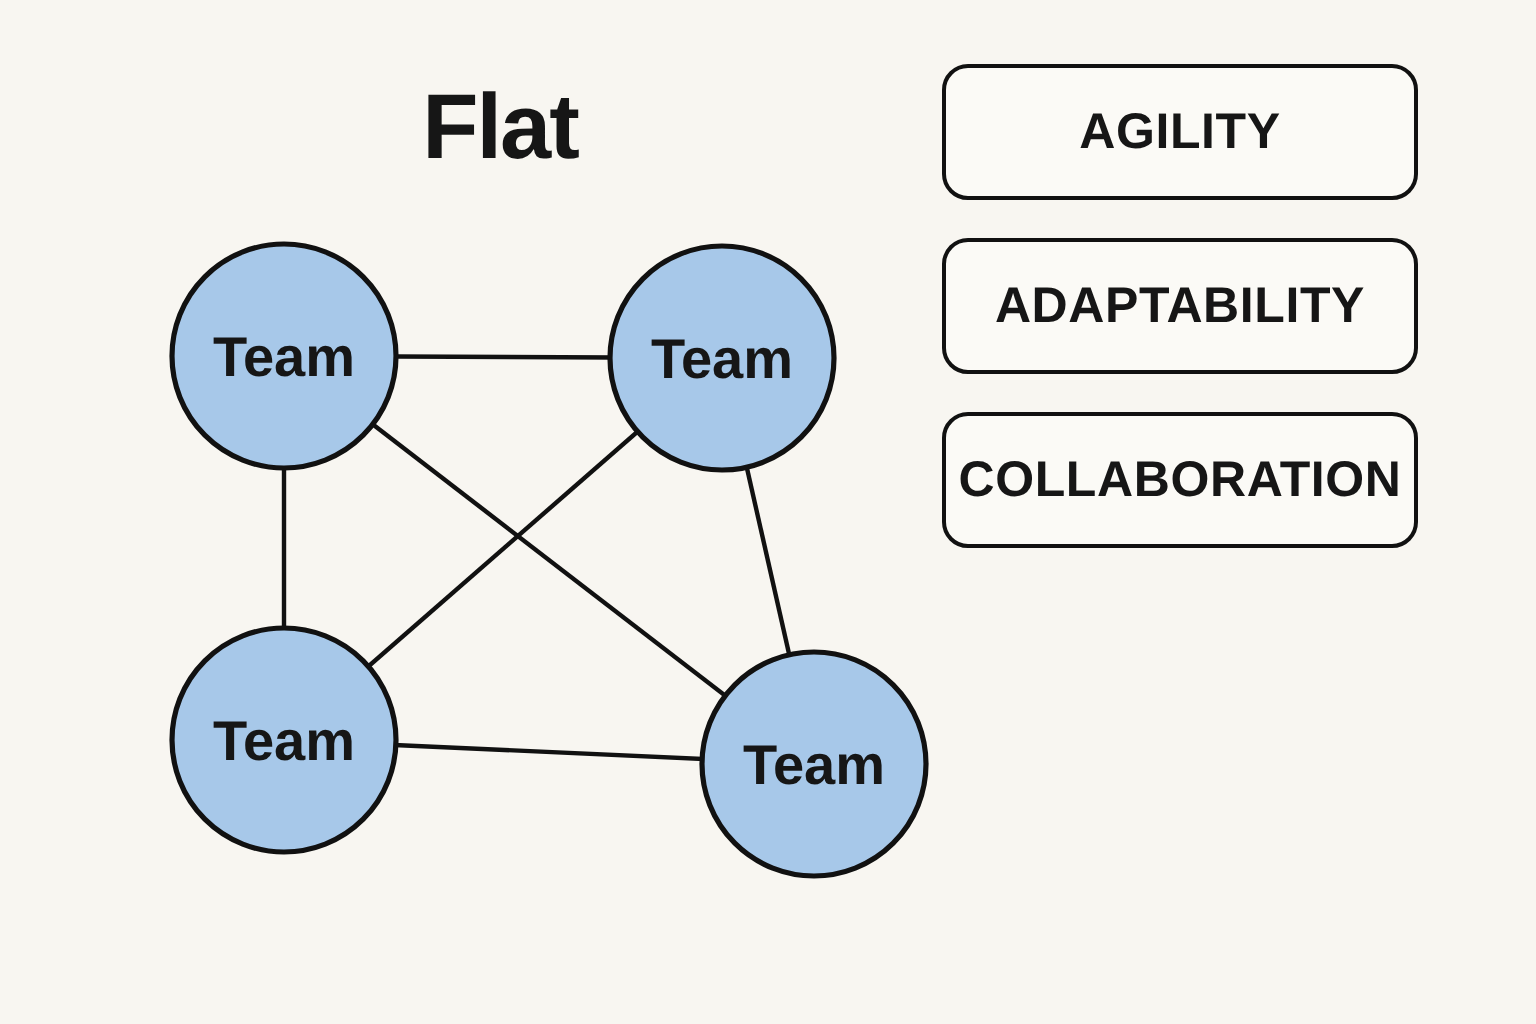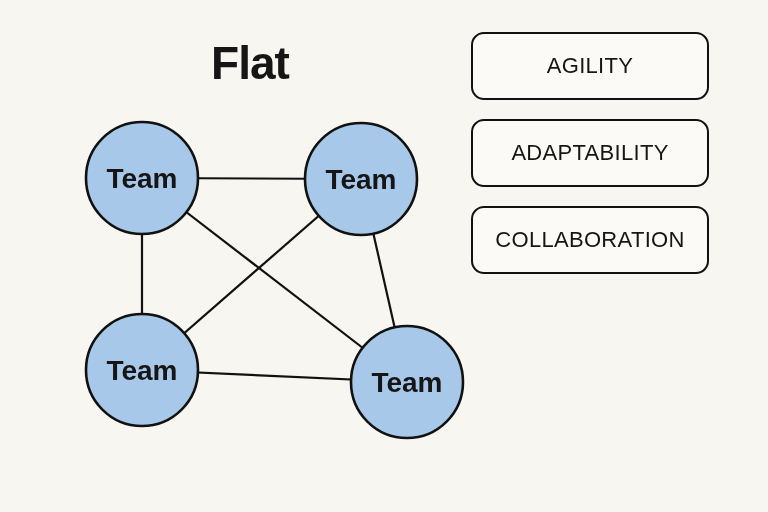--- a/index.html
+++ b/index.html
@@ -44,22 +44,22 @@
     width: 238px; height: 68px;
     margin-bottom: 19px;
     background: var(--badge-fill, #fbfaf6);
     border: 2.5px solid var(--outline, #111111);
     border-radius: 13px;
     display: flex;
     align-items: center;
     justify-content: center;
   }
   .badge span {
-    font-size: 22px;
-    font-weight: normal;
+    font-size: 25px;
+    font-weight: bold;
     letter-spacing: 0.3px;
     color: var(--ink, #161616);
     white-space: nowrap;
   }
 </style>
 </head>
 <body>
 
 <div class="stage">
 

